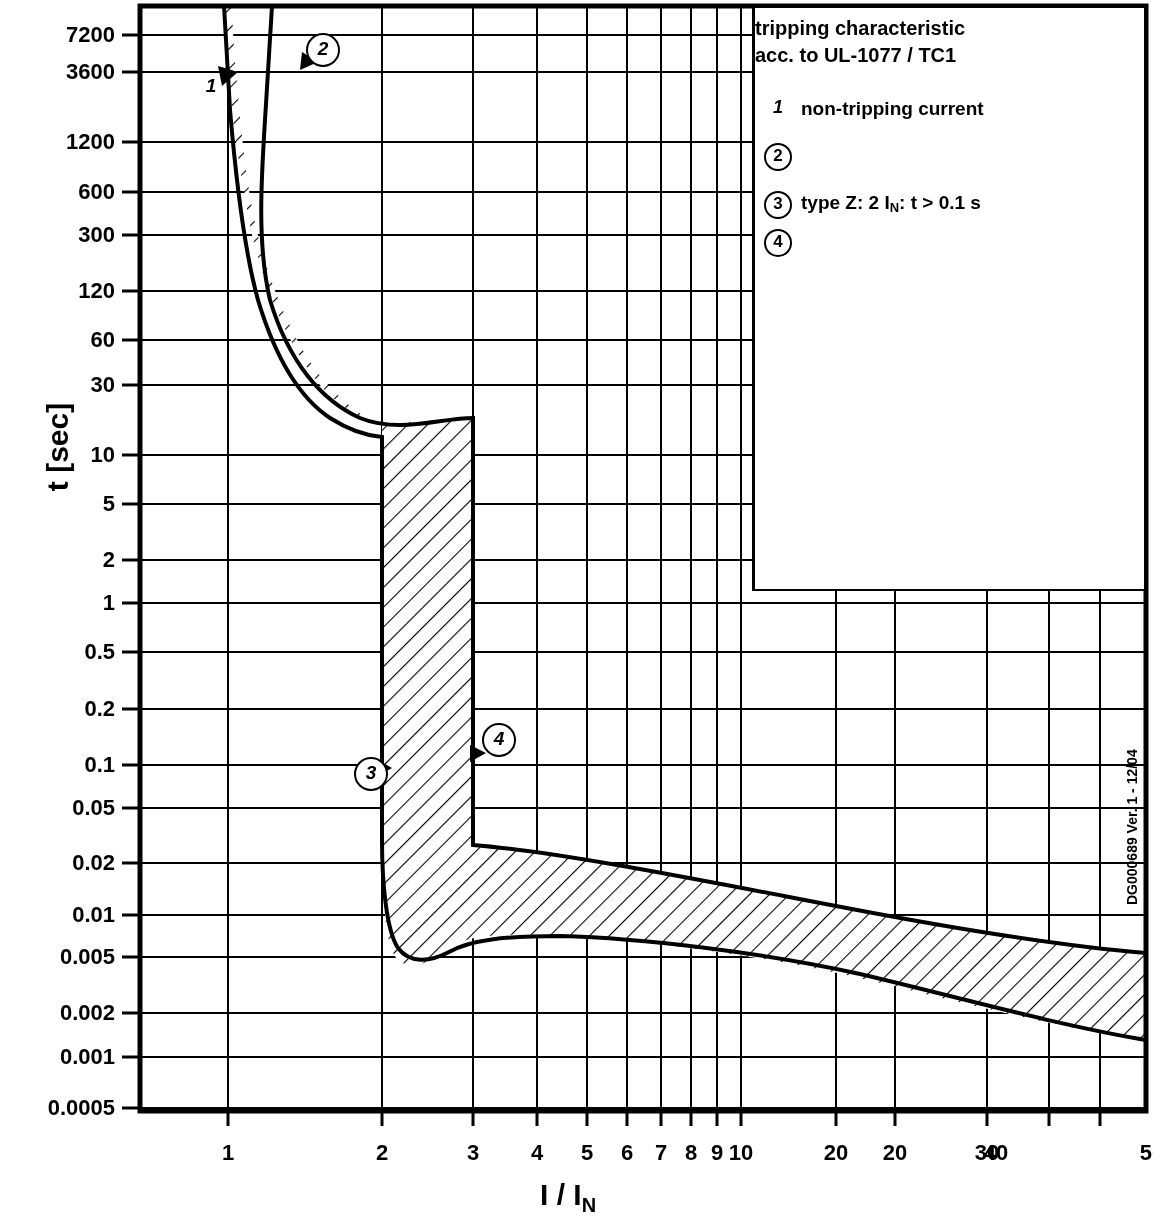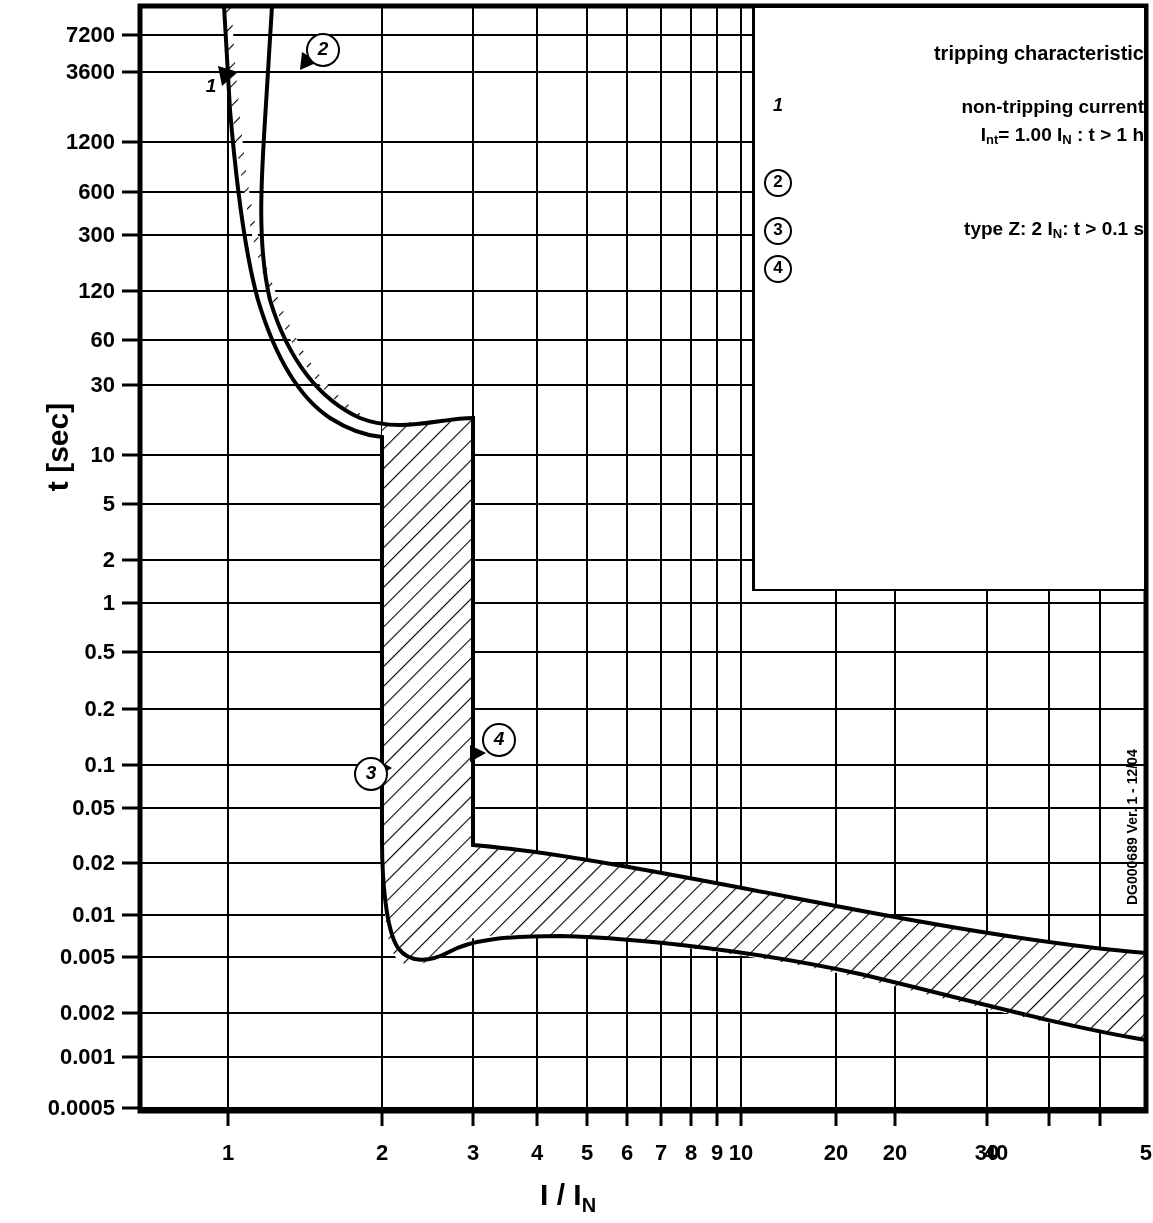--- a/index.html
+++ b/index.html
@@ -20,31 +20,31 @@
   .xtick{
     position:absolute;text-align:center;font-size:22px;font-weight:bold;
     width:60px;top:1140px;
   }
   .legend{
     position:absolute;left:752px;top:6px;width:394px;height:585px;
     background:#fff;border:2px solid #000;border-left:3px solid #000;
     box-sizing:border-box;
   }
   .legend-title{
-    text-align:right;font-size:20px;font-weight:bold;line-height:1.35;
-    margin-top:32px;
+    text-align:left;font-size:20px;font-weight:bold;line-height:1.35;
+    margin-top:7px;
   }
   .legend-rows{margin-top:26px;font-size:19px;font-weight:bold;}
   .lrow{display:flex;align-items:flex-start;margin-bottom:8px;}
   .lmark{width:46px;flex:0 0 46px;text-align:center;font-style:italic;font-size:18px;padding-top:2px;}
   .lmark .circ{
     display:inline-block;width:24px;height:24px;border:2px solid #000;border-radius:50%;
     line-height:22px;text-align:center;font-size:17px;font-style:normal;font-weight:bold;
   }
-  .ltext{flex:1;line-height:1.45;text-align:right;}
+  .ltext{flex:1;line-height:1.45;}
   .ltext .sub{font-size:13px;vertical-align:-3px;}
   .sidecode{
     position:absolute;left:1124px;top:905px;font-size:14px;font-weight:bold;
     transform:rotate(-90deg);transform-origin:0 0;white-space:nowrap;
   }
   .callout{
     position:absolute;font-style:italic;font-weight:bold;font-size:19px;
     width:30px;height:30px;border:2px solid #000;border-radius:50%;
     text-align:center;line-height:27px;background:#fff;
   }
@@ -274,31 +274,29 @@
   
   <div class="callout plain" style="left:196px;top:72px">1</div>
   <div class="callout" style="left:306px;top:33px">2</div>
   <div class="callout" style="left:354px;top:757px">3</div>
   <div class="callout" style="left:482px;top:723px">4</div>
 
   
   <div class="legend">
     <div class="legend-title">
       <div>tripping characteristic</div>
+      <div>acc. to UL-1077 / TC1</div>
     </div>
 
     <div class="legend-rows">
 
       <div class="lrow">
         <div class="lmark">1</div>
         <div class="ltext">
           <div>non-tripping current</div>
-          <div>
-            <span>I</span><span class="sub">nt</span><span>= 1.00 I</span><span class="sub">N</span><span> : t &gt; 1 h</span>
-          </div>
         </div>
       </div>
 
       <div class="lrow" style="margin-top:18px">
         <div class="lmark"><span class="circ">2</span></div>
         <div class="ltext">
         </div>
       </div>
 
       <div class="lrow" style="margin-top:18px">

